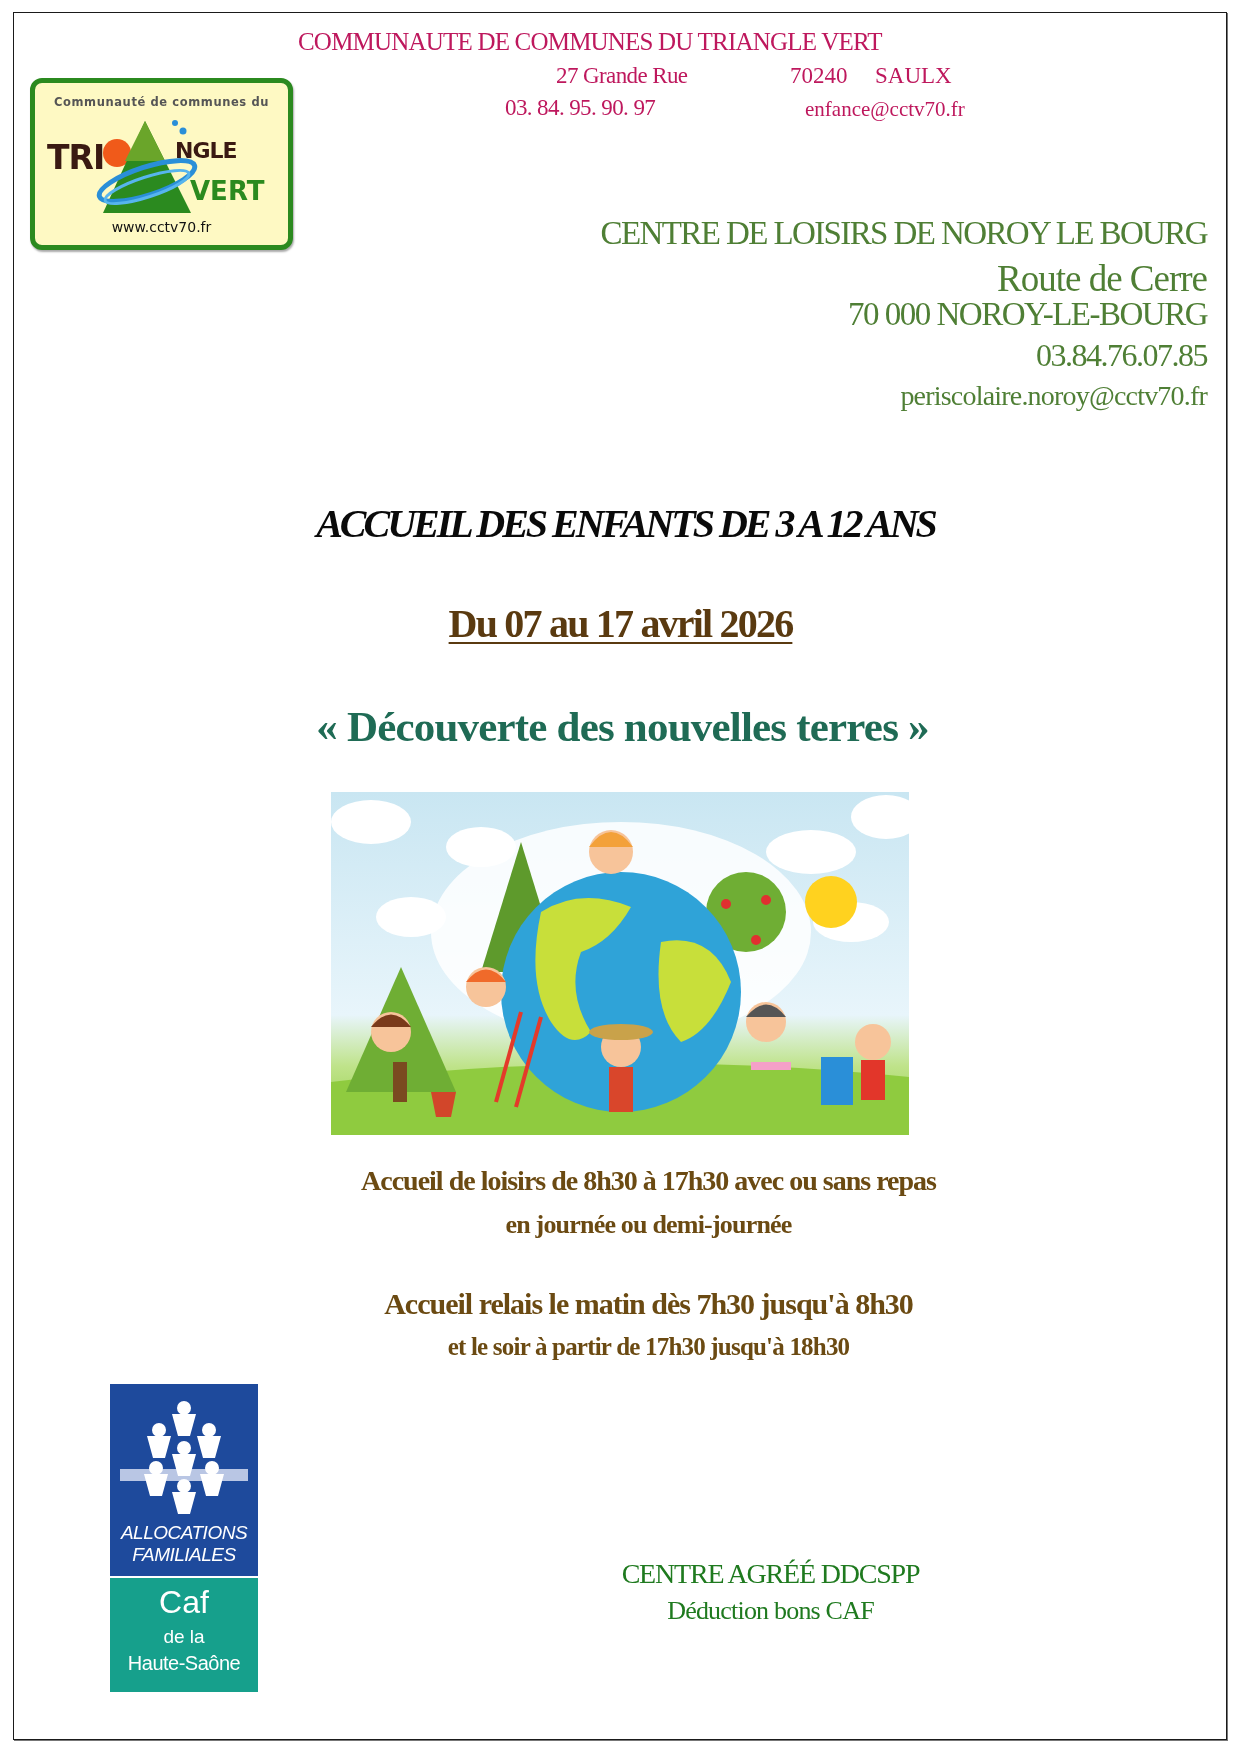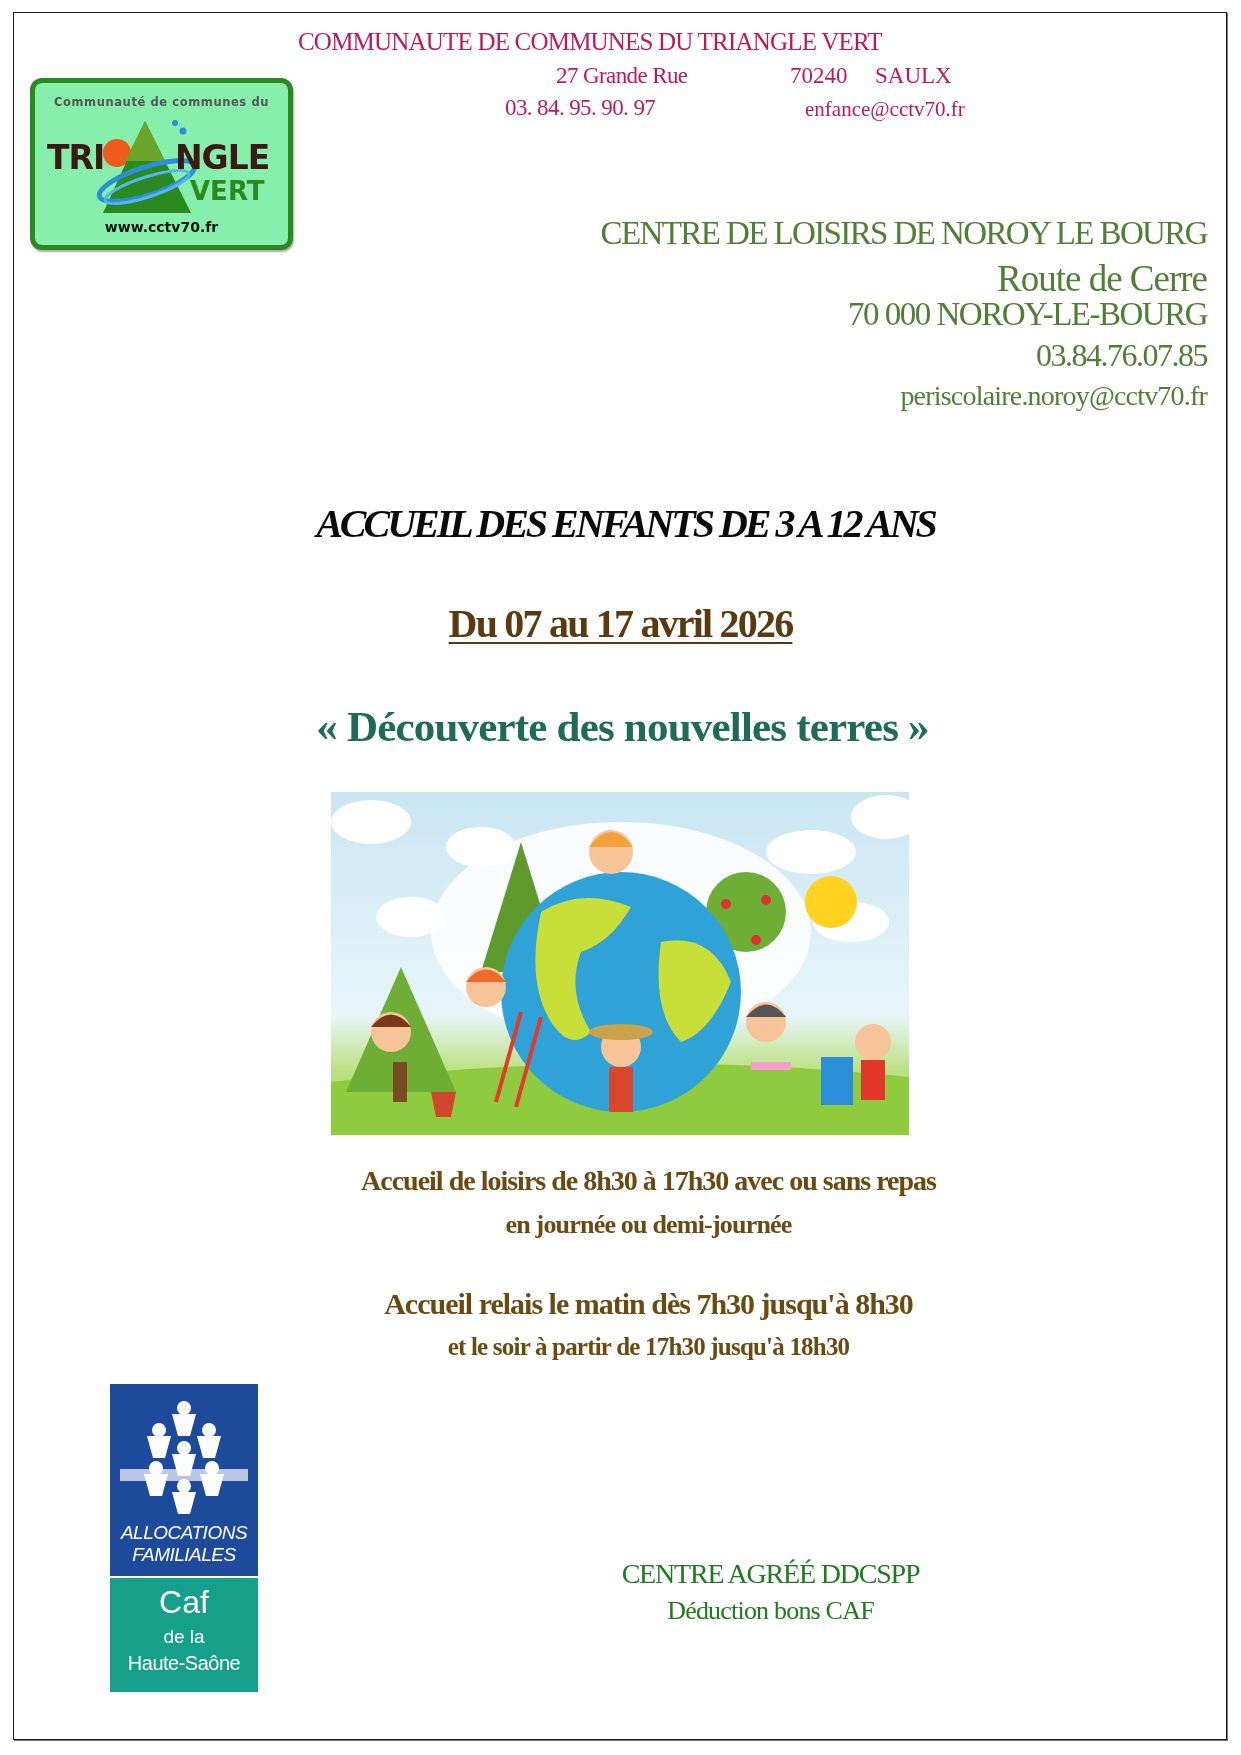--- a/index.html
+++ b/index.html
@@ -14,26 +14,26 @@
 
   
   .org-name { left: 298px; top: 28px; font-size: 25px; letter-spacing: -0.8px; font-family: "Liberation Serif", serif; }
   .org-addr1 { left: 556px; top: 63px; font-size: 23px; letter-spacing: -0.6px; font-family: "Liberation Serif", serif; }
   .org-addr2 { left: 790px; top: 63px; font-size: 23px; font-family: "Liberation Serif", serif; }
   .org-addr3 { left: 875px; top: 63px; font-size: 23px; font-family: "Liberation Serif", serif; }
   .org-phone { left: 505px; top: 95px; font-size: 23px; letter-spacing: -0.6px; font-family: "Liberation Serif", serif; }
   .org-email { left: 805px; top: 97px; font-size: 21px; font-family: "Liberation Serif", serif; }
 
   
-  .logo { position: absolute; left: 30px; top: 78px; width: 263px; height: 172px; border: 5px solid #2b8a1f; border-radius: 12px; box-sizing: border-box; background: #86efac; box-shadow: 1px 2px 2px #aaa; padding-left: 20px; }
+  .logo { position: absolute; left: 30px; top: 78px; width: 263px; height: 172px; border: 5px solid #2b8a1f; border-radius: 12px; box-sizing: border-box; background: #fef9c3; box-shadow: 1px 2px 2px #aaa; padding-left: 20px; }
   .logo-top { position: absolute; left: 0; width: 100%; top: 12px; text-align: center; font-family: "DejaVu Sans", sans-serif; font-size: 11.5px; color: #555; letter-spacing: 0.6px; font-weight: bold; }
-  .logo-url { position: absolute; left: 0; width: 100%; bottom: 10px; text-align: center; font-family: "DejaVu Sans", sans-serif; font-size: 14px; color: #111; font-weight: bold; }
+  .logo-url { position: absolute; left: 0; width: 100%; bottom: 10px; text-align: center; font-family: "DejaVu Sans", sans-serif; font-size: 14px; color: #111; font-weight: normal; }
   .logo-word { position: absolute; font-family: "DejaVu Sans", sans-serif; font-weight: bold; }
   .logo-tri { left: 12px; top: 55px; font-size: 33px; color: #3a1a12; letter-spacing: -1px; }
-  .logo-ngle { left: 140px; top: 55px; font-size: 33px; color: #3a1a12; letter-spacing: -1px; }
+  .logo-ngle { left: 140px; top: 55px; font-size: 22px; color: #3a1a12; letter-spacing: -1px; }
   .logo-vert { left: 155px; top: 93px; font-size: 26px; color: #2b8a1f; }
 
   
   .right-col { position: absolute; right: 34px; text-align: right; white-space: nowrap; font-family: "Liberation Serif", serif; }
   .centre-name { top: 215px; font-size: 33px; letter-spacing: -1.6px; }
   .centre-road { top: 257px; font-size: 37px; letter-spacing: -1px; }
   .centre-city { top: 296px; font-size: 33px; letter-spacing: -1.5px; }
   .centre-phone { top: 337px; font-size: 32px; letter-spacing: -1.5px; }
   .centre-email { top: 380px; font-size: 28px; letter-spacing: -0.8px; }
 

